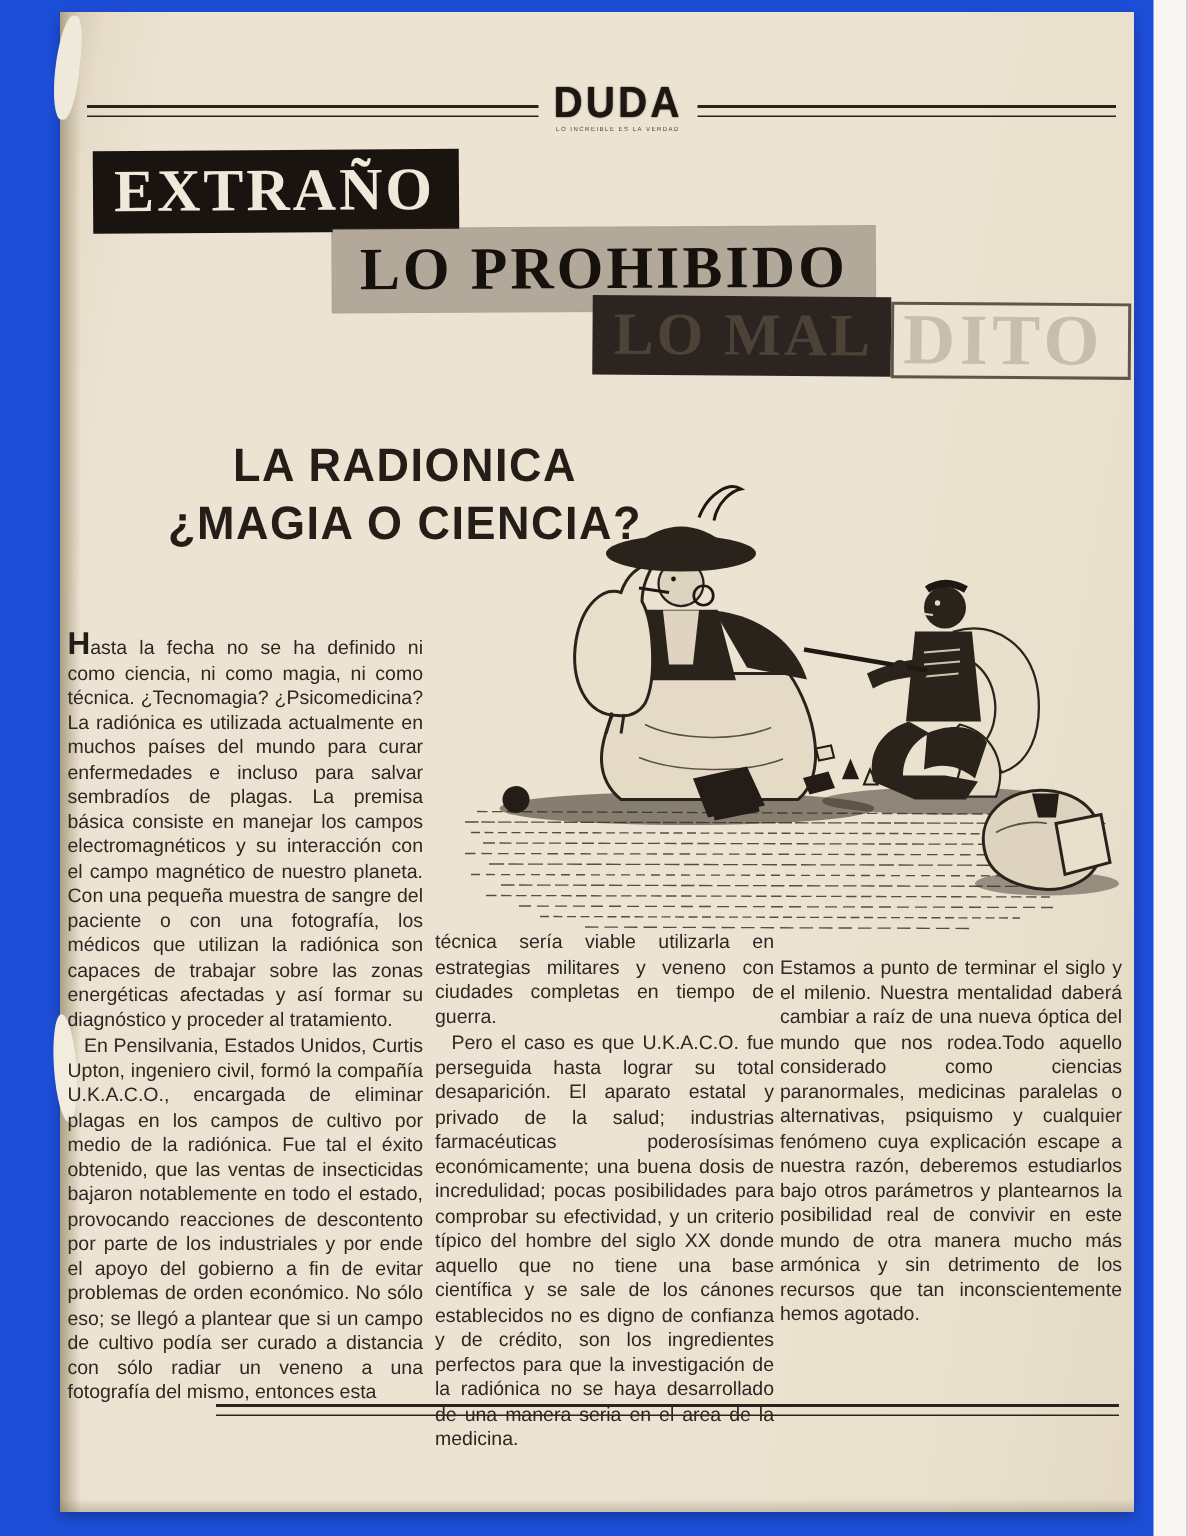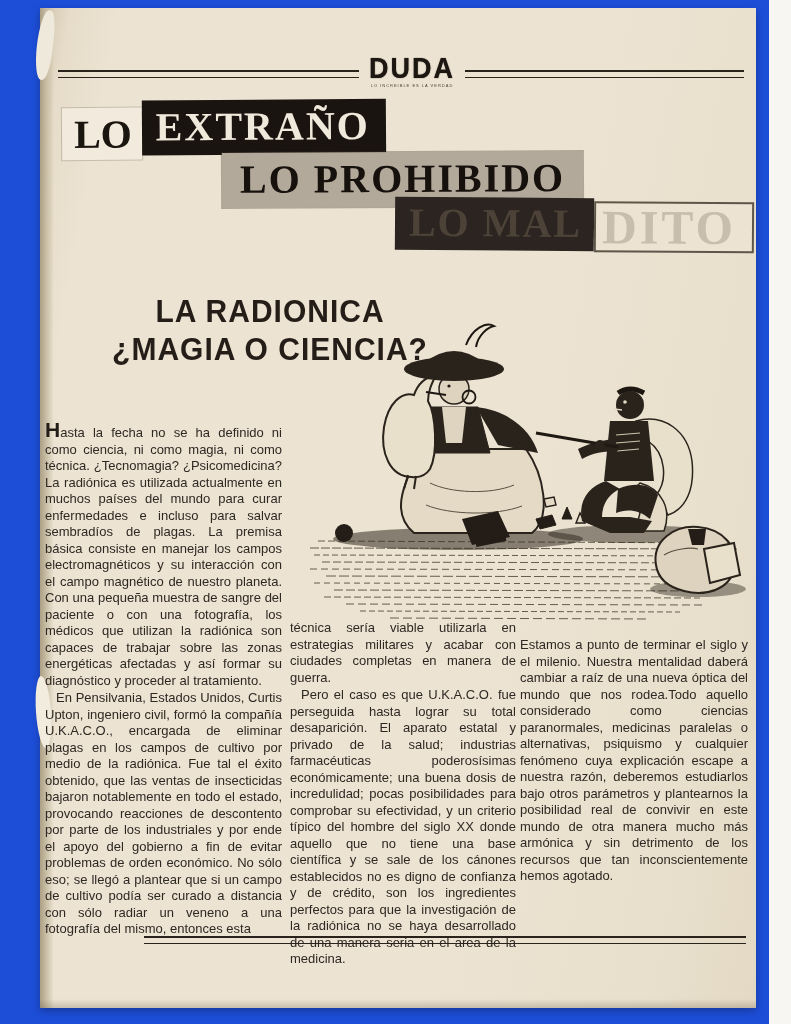--- a/index.html
+++ b/index.html
@@ -56,21 +56,20 @@
     <div class="tear-top"></div>
     <div class="tear-bottom"></div>
 
     <div class="double-rule rule-top"></div>
     <div class="masthead">
       <div class="logo">DUDA</div>
       <div class="tagline">LO INCREIBLE ES LA VERDAD</div>
     </div>
 
     <div class="hl hl-1">
-      <span class="lo-box">LO</span>
       <span class="black-box">EXTRAÑO</span>
     </div>
     <div class="hl hl-2">
       <span class="gray-box">LO PROHIBIDO</span>
     </div>
     <div class="hl hl-3">
       <span class="dark-box">LO MAL</span>
       <span class="light-box">DITO</span>
     </div>
 
@@ -170,21 +169,21 @@
         <path d="M364 262 C 374 256 390 254 398 256" fill="none" stroke="#5a5040" stroke-width="1.2"></path>
       </g>
     </svg>
 
     <div class="col col-1">
       <p><span class="dropcap">H</span><span>asta la fecha no se ha definido ni como ciencia, ni como magia, ni como técnica. ¿Tecnomagia? ¿Psicomedicina? La radiónica es utilizada actualmente en muchos países del mundo para curar enfermedades e incluso para salvar sembradíos de plagas. La premisa básica consiste en manejar los campos electromagnéticos y su interacción con el campo magnético de nuestro planeta. Con una pequeña muestra de sangre del paciente o con una fotografía, los médicos que utilizan la radiónica son capaces de trabajar sobre las zonas energéticas afectadas y así formar su diagnóstico y proceder al tratamiento.</span></p>
       <p class="indent">En Pensilvania, Estados Unidos, Curtis Upton, ingeniero civil, formó la compañía U.K.A.C.O., encargada de eliminar plagas en los campos de cultivo por medio de la radiónica. Fue tal el éxito obtenido, que las ventas de insecticidas bajaron notablemente en todo el estado, provocando reacciones de descontento por parte de los industriales y por ende el apoyo del gobierno a fin de evitar problemas de orden económico. No sólo eso; se llegó a plantear que si un campo de cultivo podía ser curado a distancia con sólo radiar un veneno a una fotografía del mismo, entonces esta</p>
     </div>
 
     <div class="col col-2">
-      <p>técnica sería viable utilizarla en estrategias militares y acabar con ciudades completas en manera de guerra.</p>
+      <p>técnica sería viable utilizarla en estrategias militares y veneno con ciudades completas en tiempo de guerra.</p>
       <p class="indent">Pero el caso es que U.K.A.C.O. fue perseguida hasta lograr su total desaparición. El aparato estatal y privado de la salud; industrias farmacéuticas poderosísimas económicamente; una buena dosis de incredulidad; pocas posibilidades para comprobar su efectividad, y un criterio típico del hombre del siglo XX donde aquello que no tiene una base científica y se sale de los cánones establecidos no es digno de confianza y de crédito, son los ingredientes perfectos para que la investigación de la radiónica no se haya desarrollado de una manera seria en el area de la medicina.</p>
     </div>
 
     <div class="col col-3">
       <p>Estamos a punto de terminar el siglo y el milenio. Nuestra mentalidad daberá cambiar a raíz de una nueva óptica del mundo que nos rodea.Todo aquello considerado como ciencias paranormales, medicinas paralelas o alternativas, psiquismo y cualquier fenómeno cuya explicación escape a nuestra razón, deberemos estudiarlos bajo otros parámetros y plantearnos la posibilidad real de convivir en este mundo de otra manera mucho más armónica y sin detrimento de los recursos que tan inconscientemente hemos agotado.</p>
     </div>
 
     <div class="double-rule rule-bottom"></div>
     <div class="bottom-shade"></div>
   </div>

